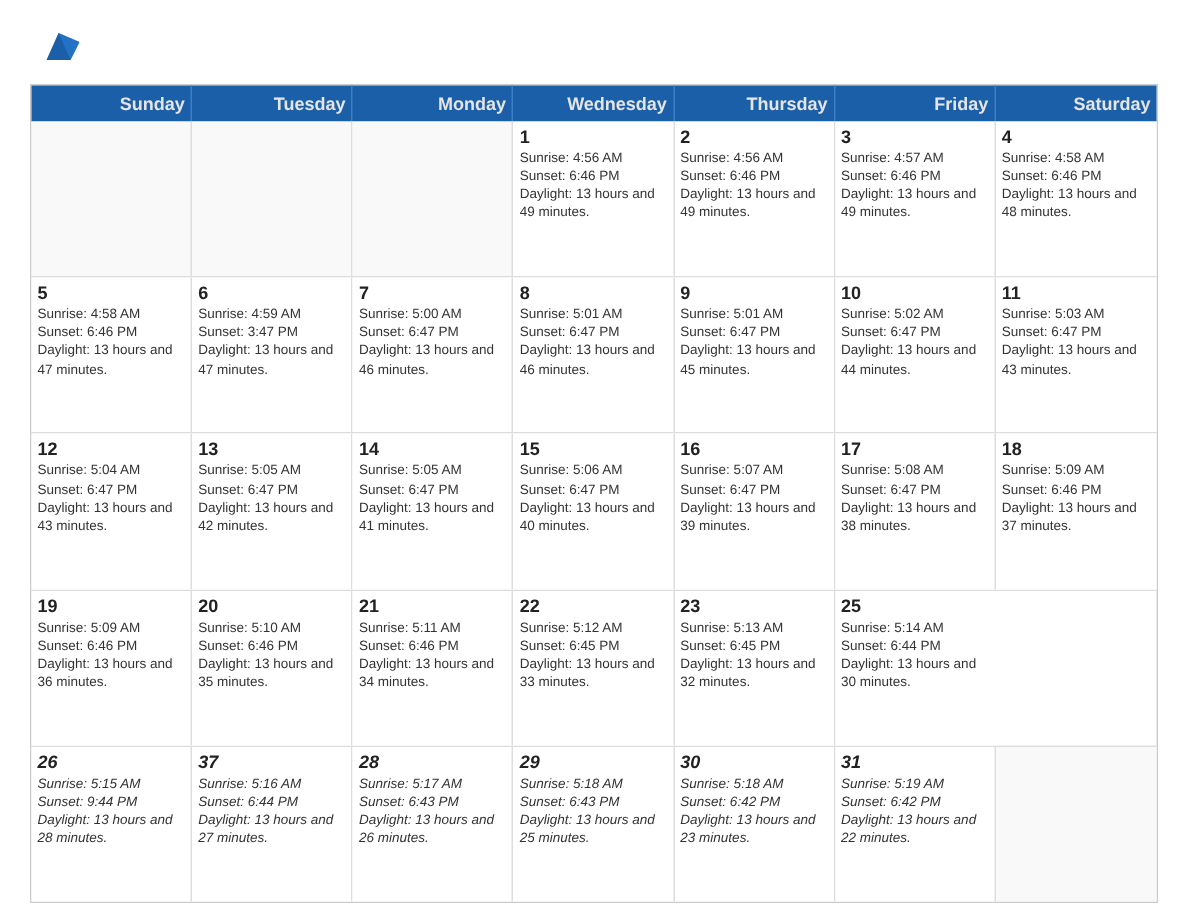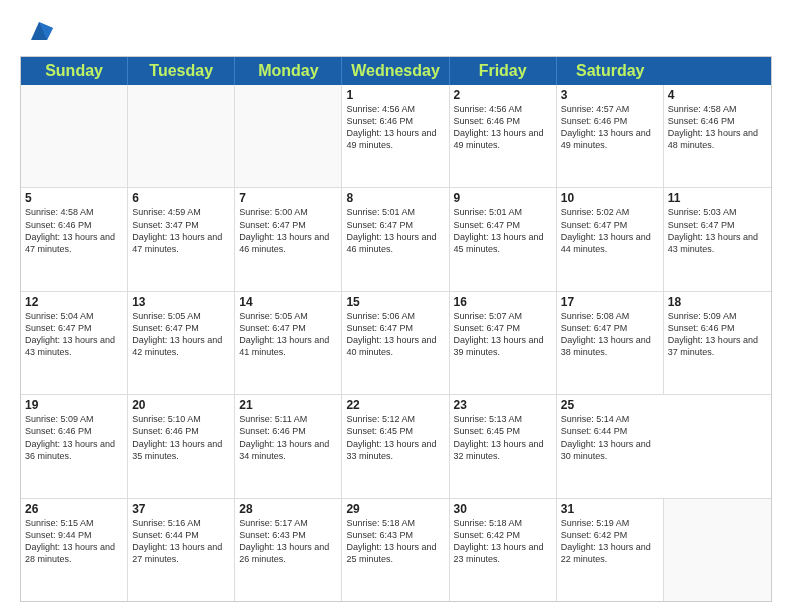--- a/index.html
+++ b/index.html
@@ -58,40 +58,40 @@
       display: flex;
       flex-direction: column;
       border: 1px solid #ccc;
     }
     .cal-header-row {
       display: grid;
       grid-template-columns: repeat(7, 1fr);
       background: #1a5fa8;
     }
     .cal-header-cell {
-      color: #bef264;
-      font-size: 16px;
+      color: #e5e5e5;
+      font-size: 12px;
       font-weight: bold;
       padding: 5px 4px;
-      text-align: center;
+      text-align: right;
       border-right: 1px solid #3a7fc8;
     }
     .cal-header-cell:last-child { border-right: none; }
     .cal-body {
       display: flex;
       flex-direction: column;
       flex: 1;
     }
     .cal-row {
       display: grid;
       grid-template-columns: repeat(7, 1fr);
       flex: 1;
       border-bottom: 1px solid #ddd;
     }
-    .cal-row:last-child { border-bottom: none; }
+    .cal-row:last-child { border-bottom: none; font-style: italic; }
     .cal-cell {
       border-right: 1px solid #ddd;
       padding: 3px 4px 2px 4px;
       font-size: 9.5px;
       color: #333;
       vertical-align: top;
       background: #fff;
       min-height: 0;
     }
     .cal-cell:last-child { border-right: none; }
@@ -133,20 +133,21 @@
       <div class="location"></div>
     </div>
   </div>
 
   <div class="calendar">
     <div class="cal-header-row">
     <div class="cal-header-cell">Sunday</div>
         <div class="cal-header-cell">Tuesday</div>
         <div class="cal-header-cell">Monday</div>
         <div class="cal-header-cell">Wednesday</div>
+        <div class="cal-header-cell">Thursday</div>
         <div class="cal-header-cell">Friday</div>
         <div class="cal-header-cell">Saturday</div>
       </div>
     <div class="cal-body">
     <div class="cal-row">
           <div class="cal-cell empty"></div>
           <div class="cal-cell empty"></div>
           <div class="cal-cell empty"></div>
           <div class="cal-cell">
             <span class="day-num">1</span>

